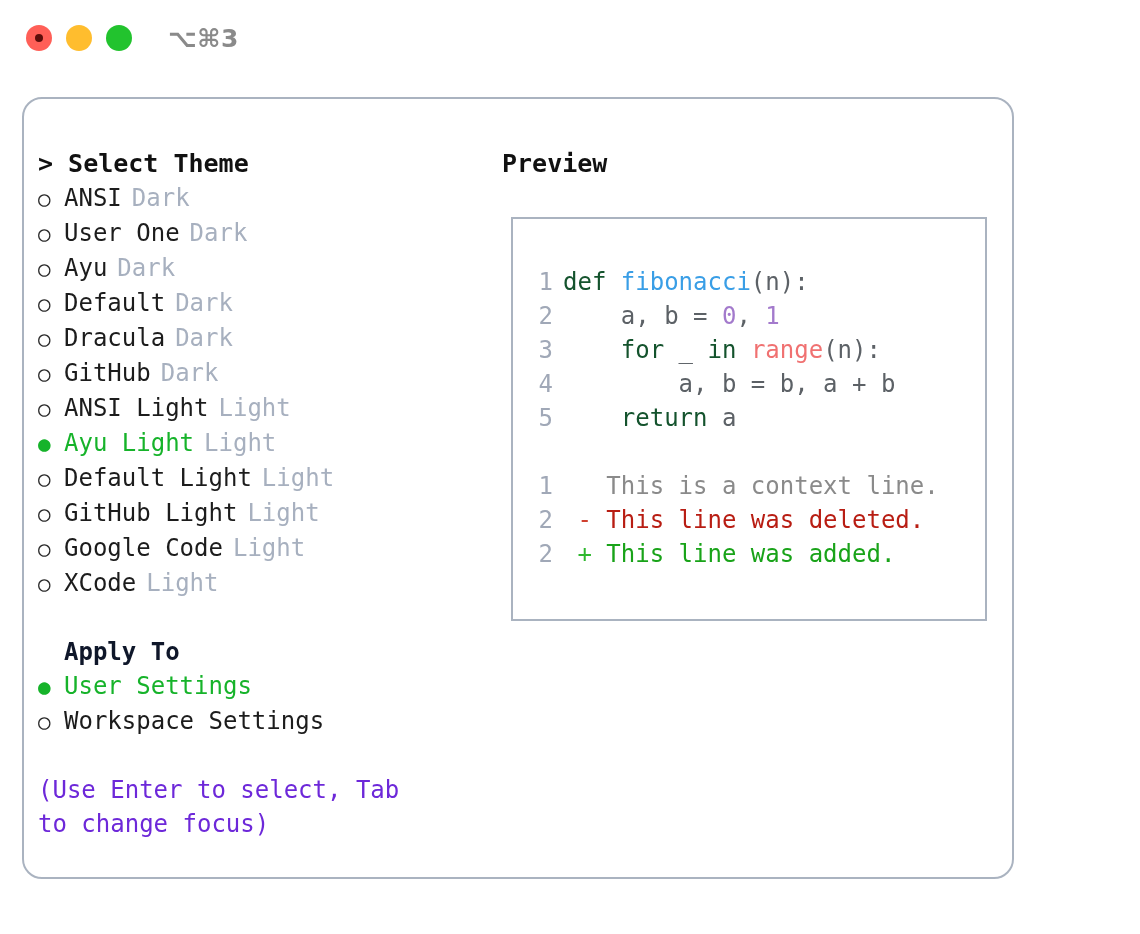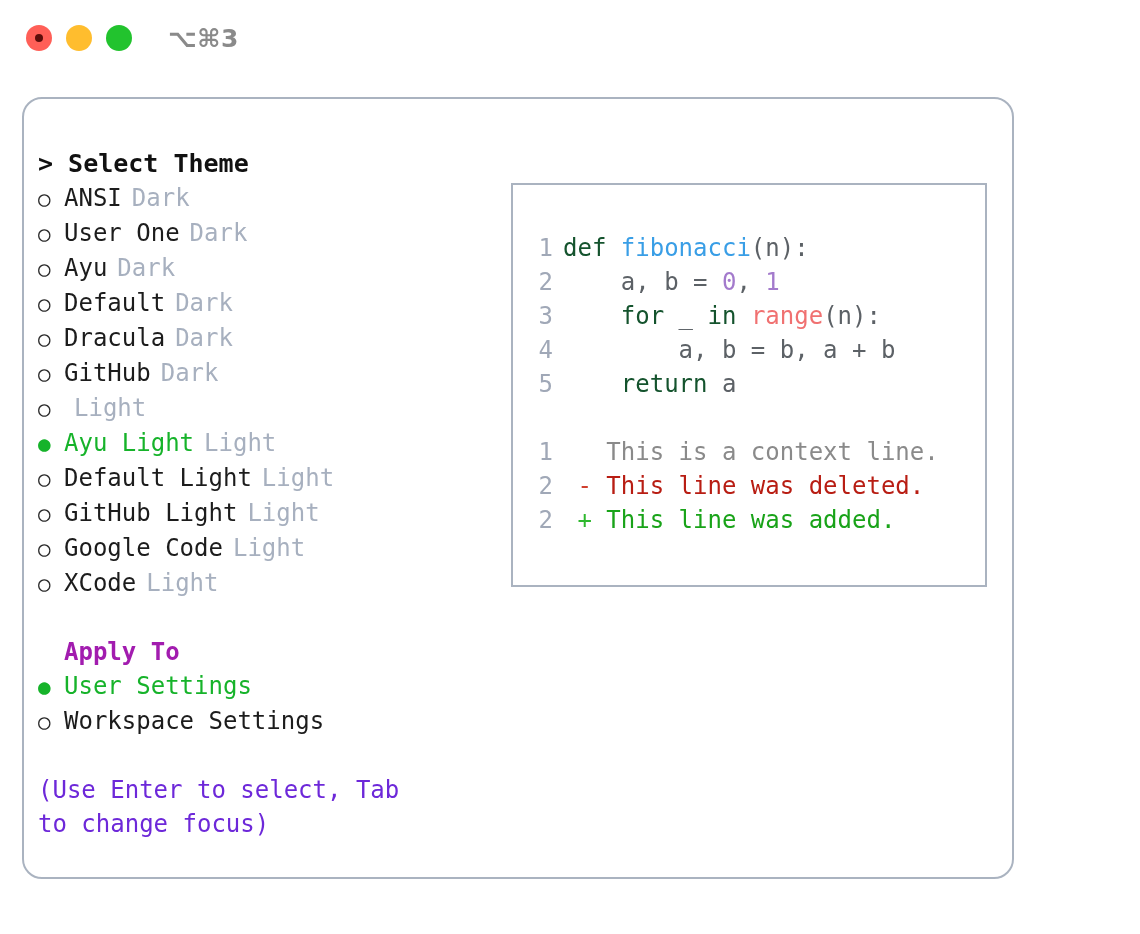--- a/index.html
+++ b/index.html
@@ -120,21 +120,21 @@
   .opt-label { color: #1c1c1c; }
   .opt.selected .opt-label { color: #16b32a; }
   .opt-tag {
     color: #a7b0bf;
     margin-left: 10px;
   }
 
   .apply-head {
     font-size: 24px;
     font-weight: 700;
-    color: #a21caf;
+    color: #0f172a;
     line-height: 34px;
     padding-left: 26px;
     white-space: pre;
   }
 
   .spacer-sm { height: 34px; }
 
   .hint {
     margin-top: 34px;
     font-size: 24px;
@@ -219,39 +219,40 @@
 
     <div class="left-col">
       <div class="section-head">&gt; Select Theme</div>
       <div class="opt-list" id="theme-list">
           <div class="opt"><span class="bullet">○</span><span class="opt-label">ANSI</span><span class="opt-tag">Dark</span></div>
           <div class="opt"><span class="bullet">○</span><span class="opt-label">User One</span><span class="opt-tag">Dark</span></div>
           <div class="opt"><span class="bullet">○</span><span class="opt-label">Ayu</span><span class="opt-tag">Dark</span></div>
           <div class="opt"><span class="bullet">○</span><span class="opt-label">Default</span><span class="opt-tag">Dark</span></div>
           <div class="opt"><span class="bullet">○</span><span class="opt-label">Dracula</span><span class="opt-tag">Dark</span></div>
           <div class="opt"><span class="bullet">○</span><span class="opt-label">GitHub</span><span class="opt-tag">Dark</span></div>
-          <div class="opt"><span class="bullet">○</span><span class="opt-tag">Light</span></div>
+          <div class="opt"><span class="bullet">○</span><span class="opt-label">ANSI Light</span><span class="opt-tag">Light</span></div>
           <div class="opt selected"><span class="bullet">●</span><span class="opt-label">Ayu Light</span><span class="opt-tag">Light</span></div>
           <div class="opt"><span class="bullet">○</span><span class="opt-label">Default Light</span><span class="opt-tag">Light</span></div>
           <div class="opt"><span class="bullet">○</span><span class="opt-label">GitHub Light</span><span class="opt-tag">Light</span></div>
           <div class="opt"><span class="bullet">○</span><span class="opt-label">Google Code</span><span class="opt-tag">Light</span></div>
           <div class="opt"><span class="bullet">○</span><span class="opt-label">XCode</span><span class="opt-tag">Light</span></div>
         </div>
 
       <div class="spacer-sm"></div>
 
       <div class="apply-head">Apply To</div>
       <div class="opt-list" id="apply-list">
           <div class="opt selected"><span class="bullet">●</span><span class="opt-label">User Settings</span></div>
           <div class="opt"><span class="bullet">○</span><span class="opt-label">Workspace Settings</span></div>
         </div>
 
       <div class="hint">(Use Enter to select, Tab to change focus)</div>
     </div>
 
     <div class="right-col">
+      <div class="preview-head">Preview</div>
       <div class="preview-box">
         <div class="code" id="code-block"><span class="code-row"><span class="ln">1</span><span class="tok-kw">def </span><span class="tok-fn">fibonacci</span><span class="tok-txt">(n):</span></span><span class="code-row"><span class="ln">2</span><span class="tok-txt">    a, b = </span><span class="tok-num">0</span><span class="tok-txt">, </span><span class="tok-num">1</span></span><span class="code-row"><span class="ln">3</span><span class="tok-txt">    </span><span class="tok-kw">for</span><span class="tok-txt"> _ </span><span class="tok-kw">in</span><span class="tok-txt"> </span><span class="tok-call">range</span><span class="tok-txt">(n):</span></span><span class="code-row"><span class="ln">4</span><span class="tok-txt">        a, b = b, a + b</span></span><span class="code-row"><span class="ln">5</span><span class="tok-txt">    </span><span class="tok-kw">return</span><span class="tok-txt"> a</span></span><span class="blank-row"></span><span class="code-row"><span class="ln">1</span><span class="diff-ctx">   </span><span class="diff-ctx">This is a context line.</span></span><span class="code-row"><span class="ln">2</span><span class="mark-del"> - </span><span class="diff-del">This line was deleted.</span></span><span class="code-row"><span class="ln">2</span><span class="mark-add"> + </span><span class="diff-add">This line was added.</span></span></div>
       </div>
     </div>
 
   </div>
 </div>
 
 </body></html>

